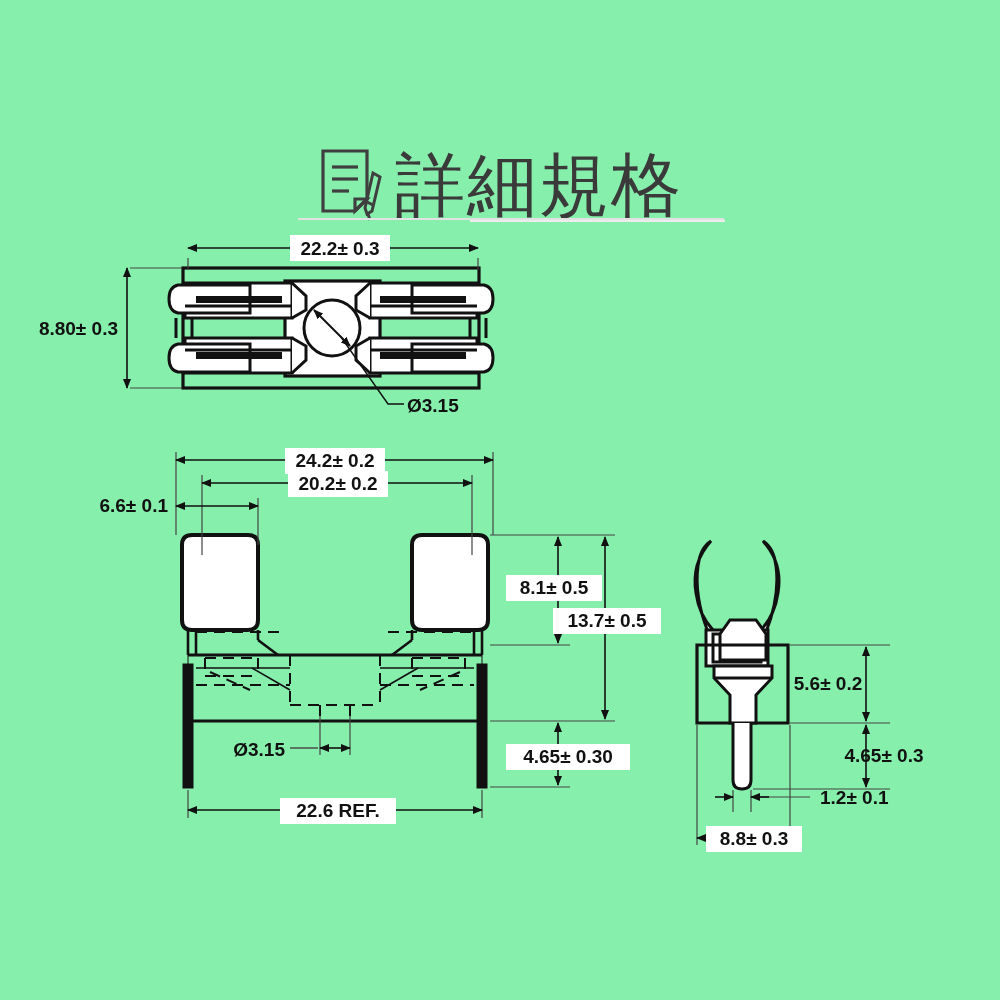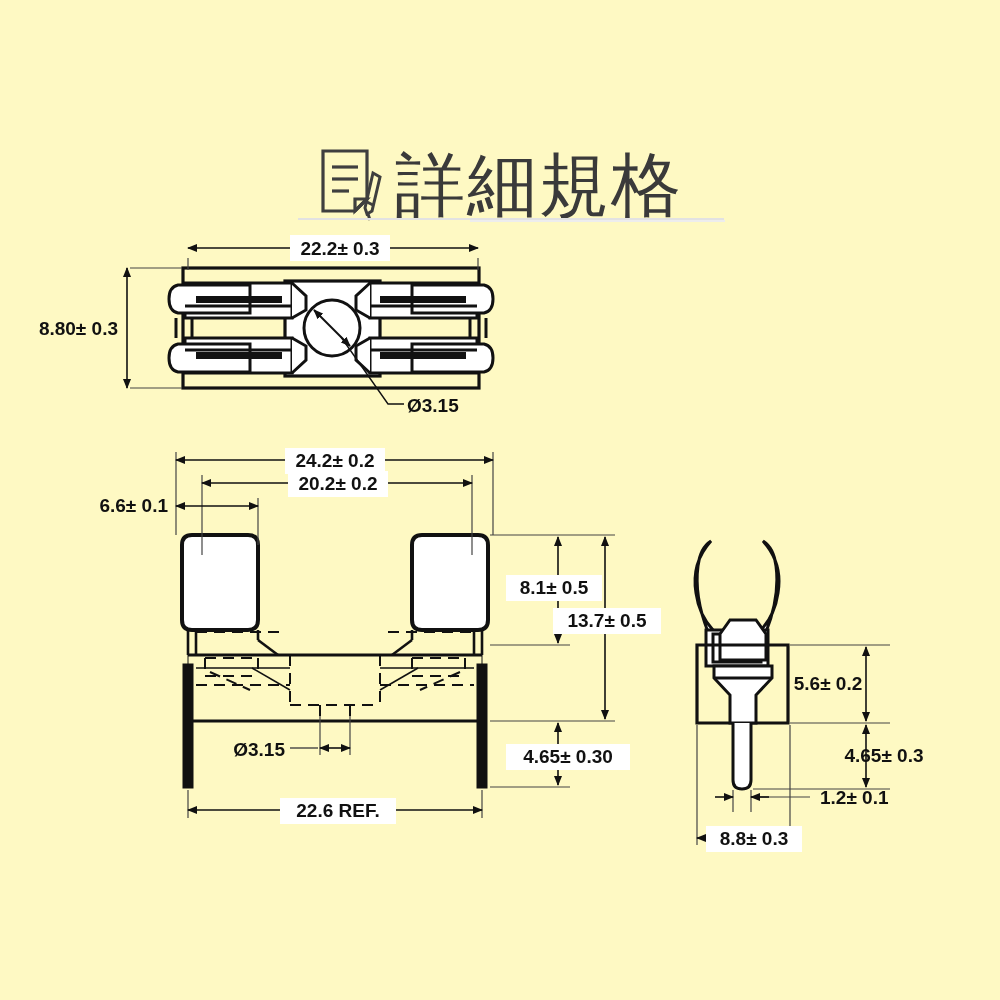--- a/index.html
+++ b/index.html
@@ -11,21 +11,21 @@
     width: 1000px;
     height: 1000px;
     font-family: "Liberation Sans", sans-serif;
     color: #222222;
     overflow: hidden;
     position: relative;
   }
   #page {
     position: absolute;
     inset: 0;
-    background: #fef9c3;
+    background: #86efac;
   }
   
   .header {
     position: absolute;
     left: 0;
     top: 130px;
     width: 1000px;
     height: 110px;
     display: flex;
     align-items: center;

